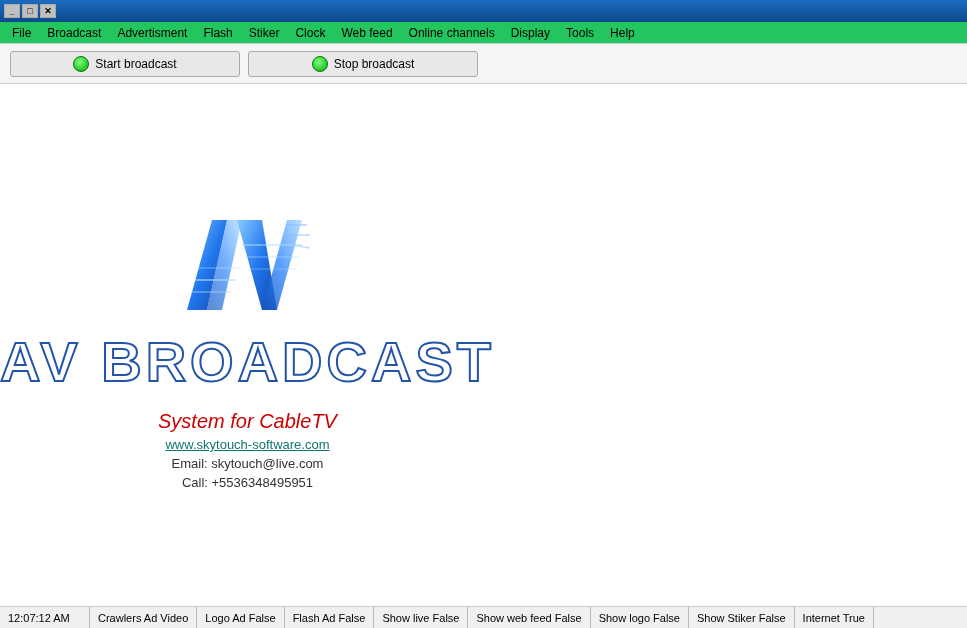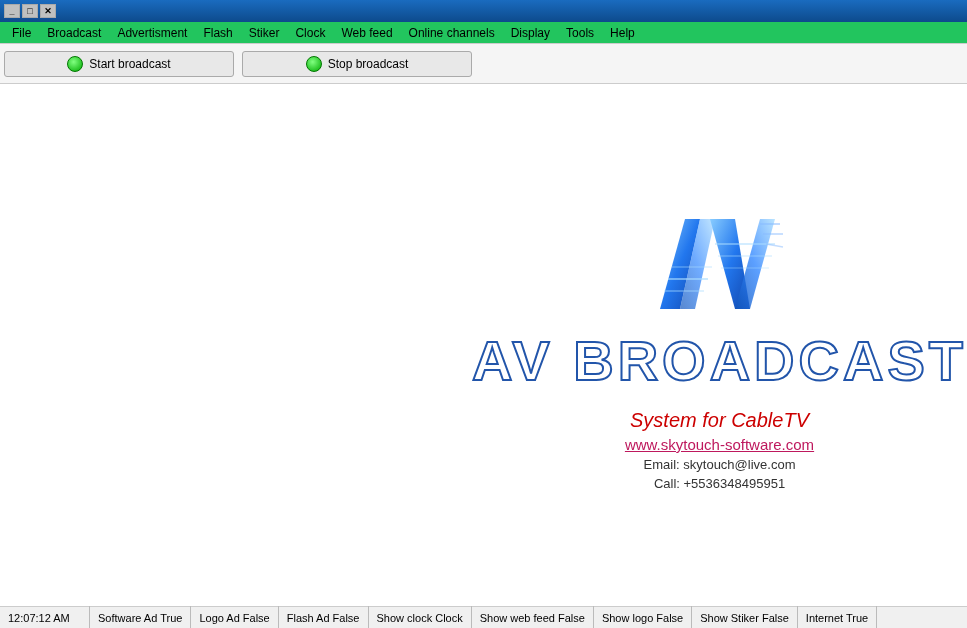--- a/index.html
+++ b/index.html
@@ -82,21 +82,21 @@
       white-space: nowrap;
     }
 
     
     #toolbar {
       height: 40px;
       background: #f5f5f5;
       border-bottom: 1px solid #ccc;
       display: flex;
       align-items: center;
-      padding: 4px 4px;
+      padding: 4px 10px;
       gap: 8px;
       flex-shrink: 0;
     }
     .toolbar-btn {
       display: flex;
       align-items: center;
       gap: 6px;
       padding: 4px 20px;
       background: #e8e8e8;
       border: 1px solid #aaa;
@@ -114,21 +114,21 @@
       border: 1px solid #007700;
       flex-shrink: 0;
     }
 
     
     #main-content {
       flex: 1;
       background: white;
       display: flex;
       flex-direction: column;
-      align-items: flex-end;
+      align-items: flex-start;
       justify-content: center;
       overflow: hidden;
       position: relative;
     }
 
     
     #logo-container {
       display: flex;
       flex-direction: column;
       align-items: center;
@@ -159,22 +159,22 @@
       margin-top: 16px;
     }
 
     #developed-text {
       color: #333;
       font-size: 13px;
       margin-top: 6px;
     }
 
     #website-text {
-      color: #be185d;
-      font-size: 15px;
+      color: #0f766e;
+      font-size: 13px;
       text-decoration: underline;
     }
 
     #email-text {
       color: #333;
       font-size: 13px;
     }
 
     #call-text {
       color: #333;
@@ -281,21 +281,21 @@
 
     <div id="system-text">System for CableTV</div>
     <div id="website-text">www.skytouch-software.com</div>
     <div id="email-text">Email: skytouch@live.com</div>
     <div id="call-text">Call: +5536348495951</div>
   </div>
 </div>
 
 <div id="status-bar">
 <div class="status-item">12:07:12 AM</div>
-    <div class="status-item">Software Ad True</div>
+    <div class="status-item">Crawlers Ad Video</div>
     <div class="status-item">Logo Ad False</div>
     <div class="status-item">Flash Ad False</div>
-    <div class="status-item">Show clock Clock</div>
+    <div class="status-item">Show live False</div>
     <div class="status-item">Show web feed False</div>
     <div class="status-item">Show logo False</div>
     <div class="status-item">Show Stiker False</div>
     <div class="status-item">Internet True</div>
   </div>
 
 </body></html>

